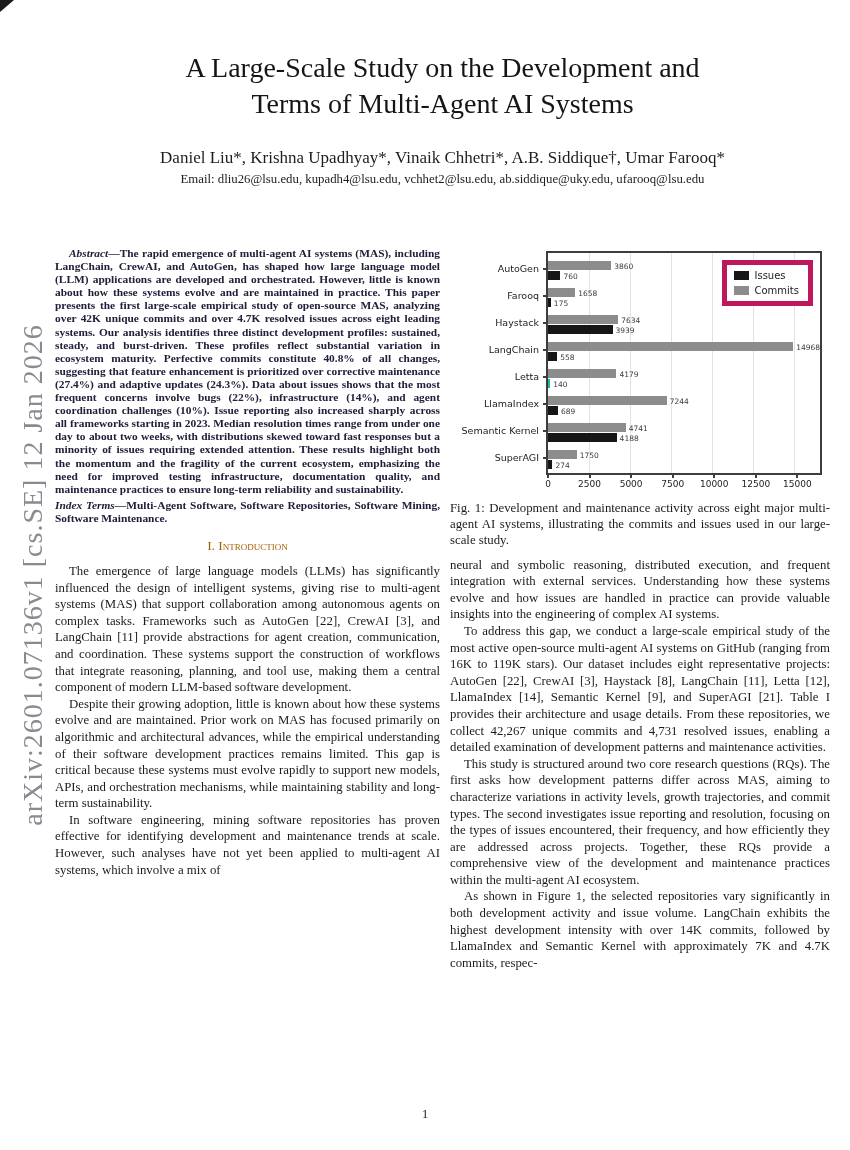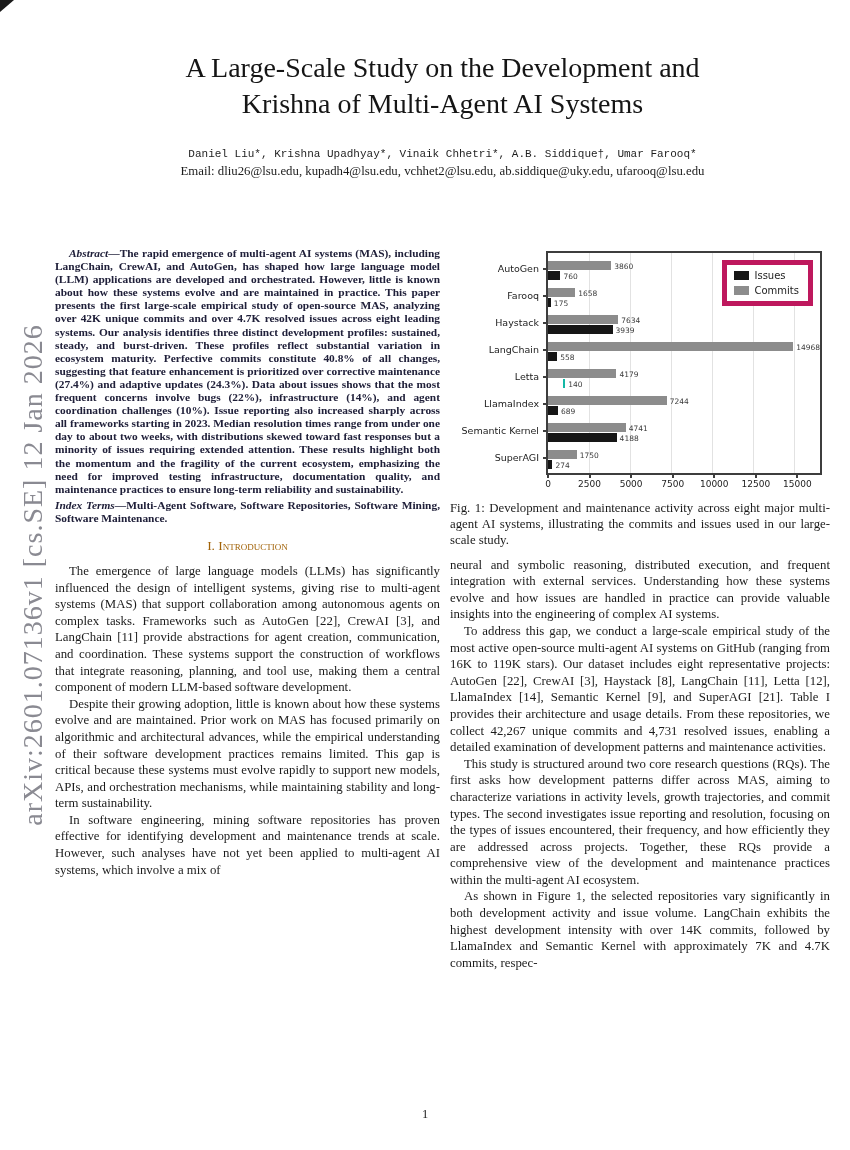--- a/index.html
+++ b/index.html
@@ -17,21 +17,21 @@
   .arxiv-sidebar{
     position:absolute; top:575px; left:33px;
     transform:translate(-50%,-50%) rotate(-90deg);
     white-space:nowrap; font-size:28px; letter-spacing:1px; color:#8a8a92;
     font-family:"Liberation Serif","DejaVu Serif",serif;
   }
 
   
   .header{ position:absolute; top:50px; left:55px; width:775px; text-align:center; }
   .title{ font-size:28px; line-height:36px; font-weight:400; color:#151515; }
-  .authors{ margin-top:26px; font-size:11px; color:#1d1d1d;font-family:Liberation Mono, monospace; }
+  .authors{ margin-top:26px; font-size:17px; color:#1d1d1d; }
   .affils{ margin-top:3px; font-size:12.5px; }
   .email{ margin-top:4px; font-size:12.8px; }
 
   
   .col{ position:absolute; top:247px; text-align:justify; }
   .col-left{ left:55px;  width:385px; }
   .col-right{ left:450px; width:380px; }
 
   .abstract{ font-weight:bold; font-size:11.4px; line-height:13.1px; color:#20203a; }
   .abstract p{ text-indent:14px; }
@@ -81,21 +81,21 @@
 <body>
 
 <div class="page">
   <div class="corner-mark"></div>
 
   <div class="arxiv-sidebar">arXiv:2601.07136v1  [cs.SE]  12 Jan 2026</div>
 
   <div class="header">
     <div class="title">
       <div>A Large-Scale Study on the Development and</div>
-      <div>Krishna of Multi-Agent AI Systems</div>
+      <div>Terms of Multi-Agent AI Systems</div>
     </div>
     <div class="authors">Daniel Liu*, Krishna Upadhyay*, Vinaik Chhetri*, A.B. Siddique†, Umar Farooq*</div>
     <div class="email">Email: dliu26@lsu.edu, kupadh4@lsu.edu, vchhet2@lsu.edu, ab.siddique@uky.edu, ufarooq@lsu.edu</div>
   </div>
 
   <div class="col col-left">
     <div class="abstract">
       <p><span class="lead">Abstract</span><span>—The rapid emergence of multi-agent AI systems (MAS), including LangChain, CrewAI, and AutoGen, has shaped how large language model (LLM) applications are developed and orchestrated. However, little is known about how these systems evolve and are maintained in practice. This paper presents the first large-scale empirical study of open-source MAS, analyzing over 42K unique commits and over 4.7K resolved issues across eight leading systems. Our analysis identifies three distinct development profiles: sustained, steady, and burst-driven. These profiles reflect substantial variation in ecosystem maturity. Perfective commits constitute 40.8% of all changes, suggesting that feature enhancement is prioritized over corrective maintenance (27.4%) and adaptive updates (24.3%). Data about issues shows that the most frequent concerns involve bugs (22%), infrastructure (14%), and agent coordination challenges (10%). Issue reporting also increased sharply across all frameworks starting in 2023. Median resolution times range from under one day to about two weeks, with distributions skewed toward fast responses but a minority of issues requiring extended attention. These results highlight both the momentum and the fragility of the current ecosystem, emphasizing the need for improved testing infrastructure, documentation quality, and maintenance practices to ensure long-term reliability and sustainability.</span></p>
     </div>
     <div class="index-terms">
@@ -166,21 +166,21 @@
                 <span class="val">14968</span>
               </div>
               <div class="bar issues" style="width: 3.36145%; background: rgb(22, 22, 22);">
                 <span class="val">558</span>
               </div>
             </div>
             <div class="cgroup">
               <div class="bar commits" style="width: 25.1747%; background: rgb(140, 140, 140);">
                 <span class="val">4179</span>
               </div>
-              <div class="bar issues" style="width: 0.843373%; background: #14b8a6; margin-left: 15px;">
+              <div class="bar issues" style="width: 0.843373%; background: #14b8a6;">
                 <span class="val">140</span>
               </div>
             </div>
             <div class="cgroup">
               <div class="bar commits" style="width: 43.6386%; background: rgb(140, 140, 140);">
                 <span class="val">7244</span>
               </div>
               <div class="bar issues" style="width: 3.66265%; background: rgb(22, 22, 22);">
                 <span class="val">689</span>
               </div>

